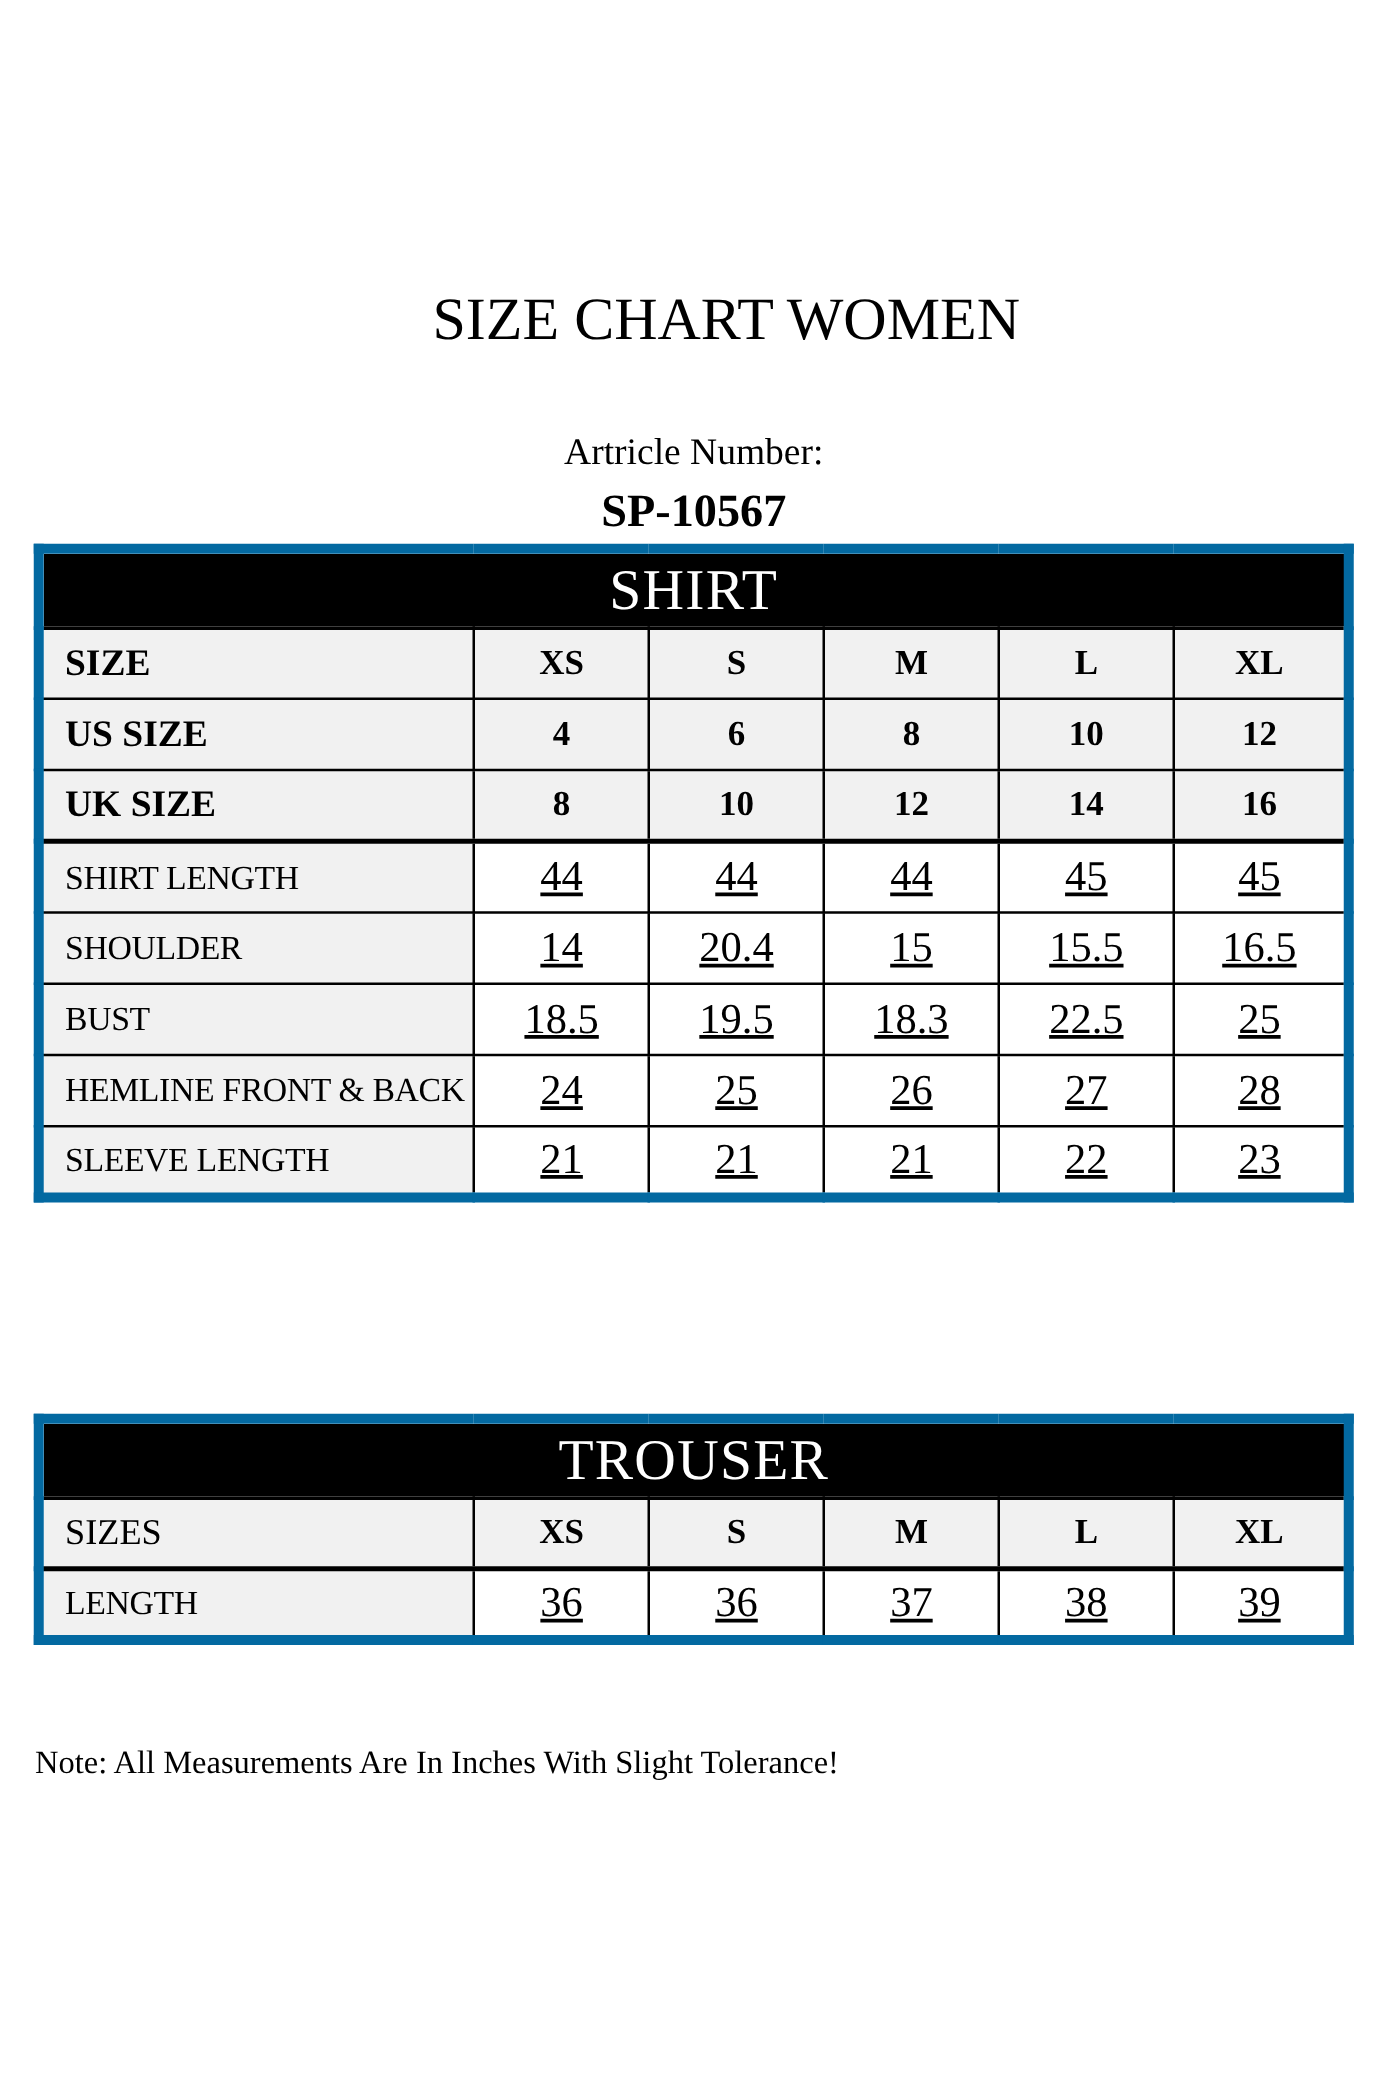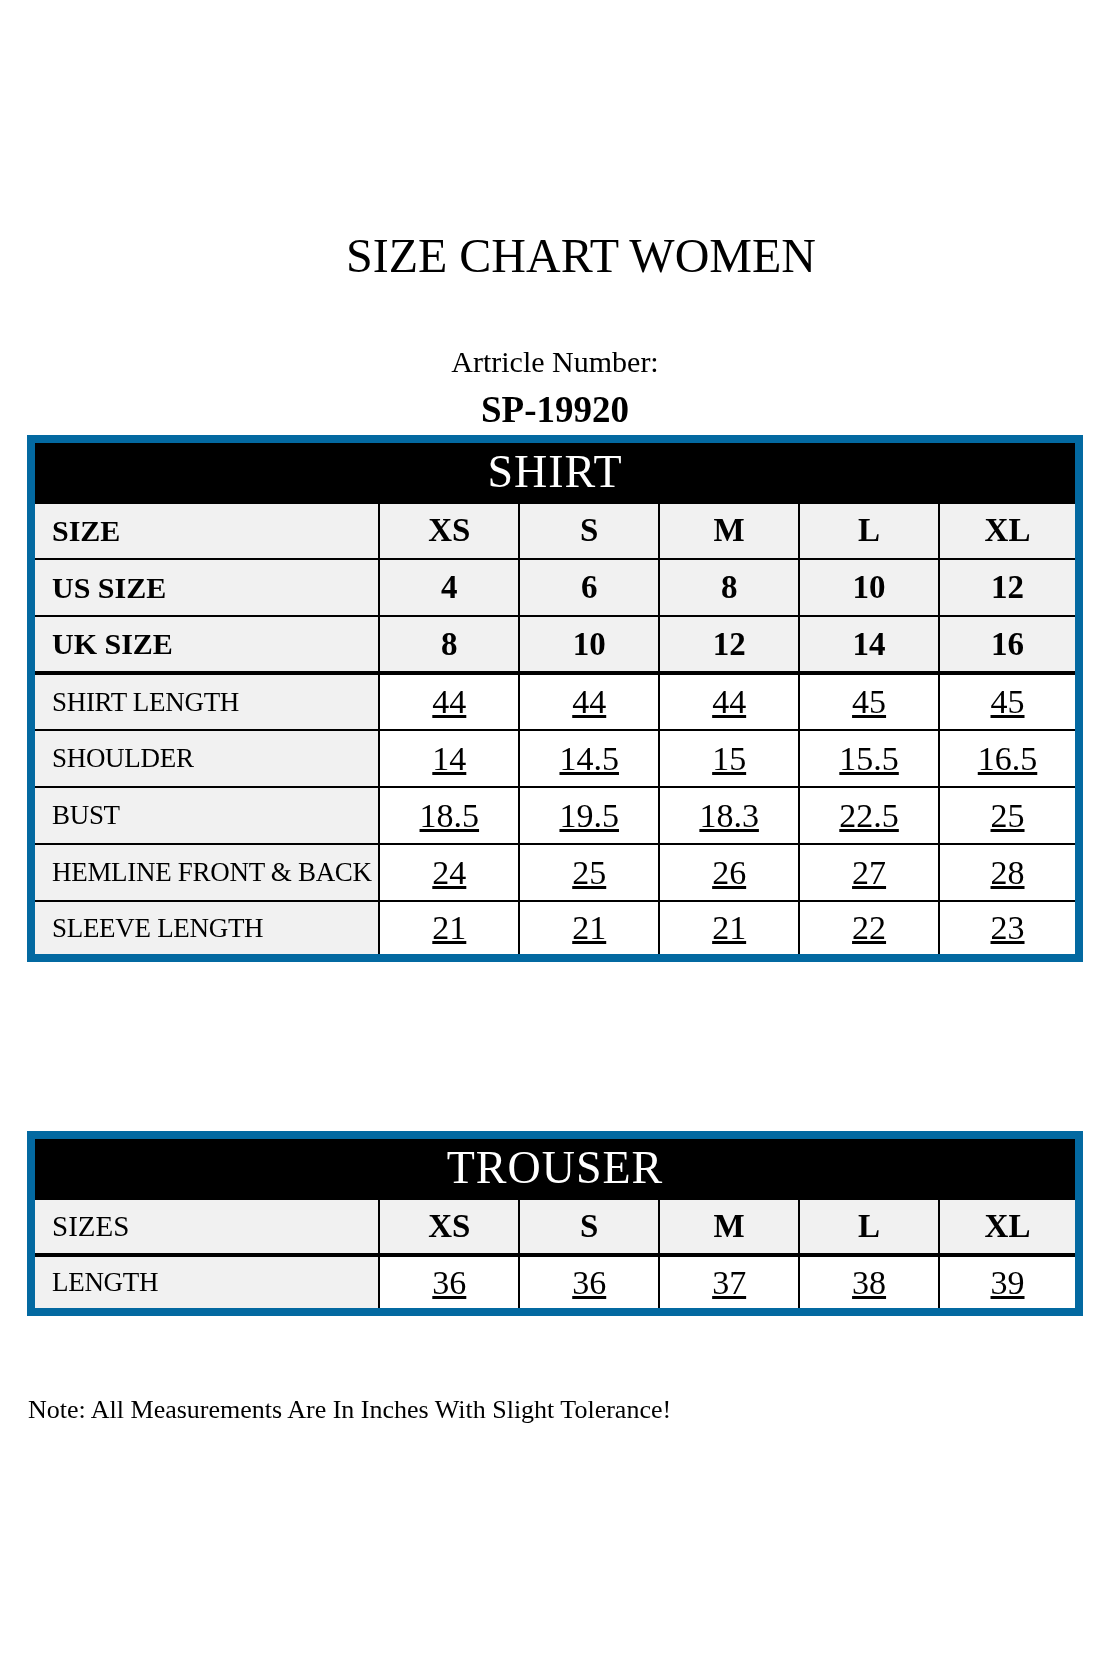--- a/index.html
+++ b/index.html
@@ -73,21 +73,21 @@
     padding-left: 17px;
     background: #f1f1f1;
     font-weight: normal;
     font-size: 27px;
     letter-spacing: -0.3px;
   }
 
   tr.header-row td.value-cell {
     background: #f1f1f1;
     font-weight: bold;
-    font-size: 33px;
+    font-size: 28px;
     text-align: center;
   }
   tr.header-row th.label-cell {
     font-size: 30px;
     font-weight: bold;
     letter-spacing: 0;
   }
   tr.header-row.label-regular th.label-cell {
     font-weight: normal;
     font-size: 29px;
@@ -110,21 +110,21 @@
     top: 1396px;
     font-size: 26px;
     line-height: 1.1;
   }
 </style>
 </head>
 <body>
 
 <div class="page-title">SIZE CHART WOMEN</div>
 <div class="article-label">Artricle Number:</div>
-<div class="article-number">SP-19920</div>
+<div class="article-number">SP-10567</div>
 
 <table id="shirt-table" class="size-table">
   <colgroup>
     <col style="width:33.24%">
     <col style="width:13.352%">
       <col style="width:13.352%">
       <col style="width:13.352%">
       <col style="width:13.352%">
       <col style="width:13.352%">
   </colgroup>
@@ -162,21 +162,21 @@
         <th class="label-cell" scope="row">SHIRT LENGTH</th>
         <td class="value-cell">44</td>
         <td class="value-cell">44</td>
         <td class="value-cell">44</td>
         <td class="value-cell">45</td>
         <td class="value-cell">45</td>
       </tr>
       <tr class="measure-row">
         <th class="label-cell" scope="row">SHOULDER</th>
         <td class="value-cell">14</td>
-        <td class="value-cell">14.5</td>
+        <td class="value-cell">20.4</td>
         <td class="value-cell">15</td>
         <td class="value-cell">15.5</td>
         <td class="value-cell">16.5</td>
       </tr>
       <tr class="measure-row">
         <th class="label-cell" scope="row">BUST</th>
         <td class="value-cell">18.5</td>
         <td class="value-cell">19.5</td>
         <td class="value-cell">18.3</td>
         <td class="value-cell">22.5</td>

